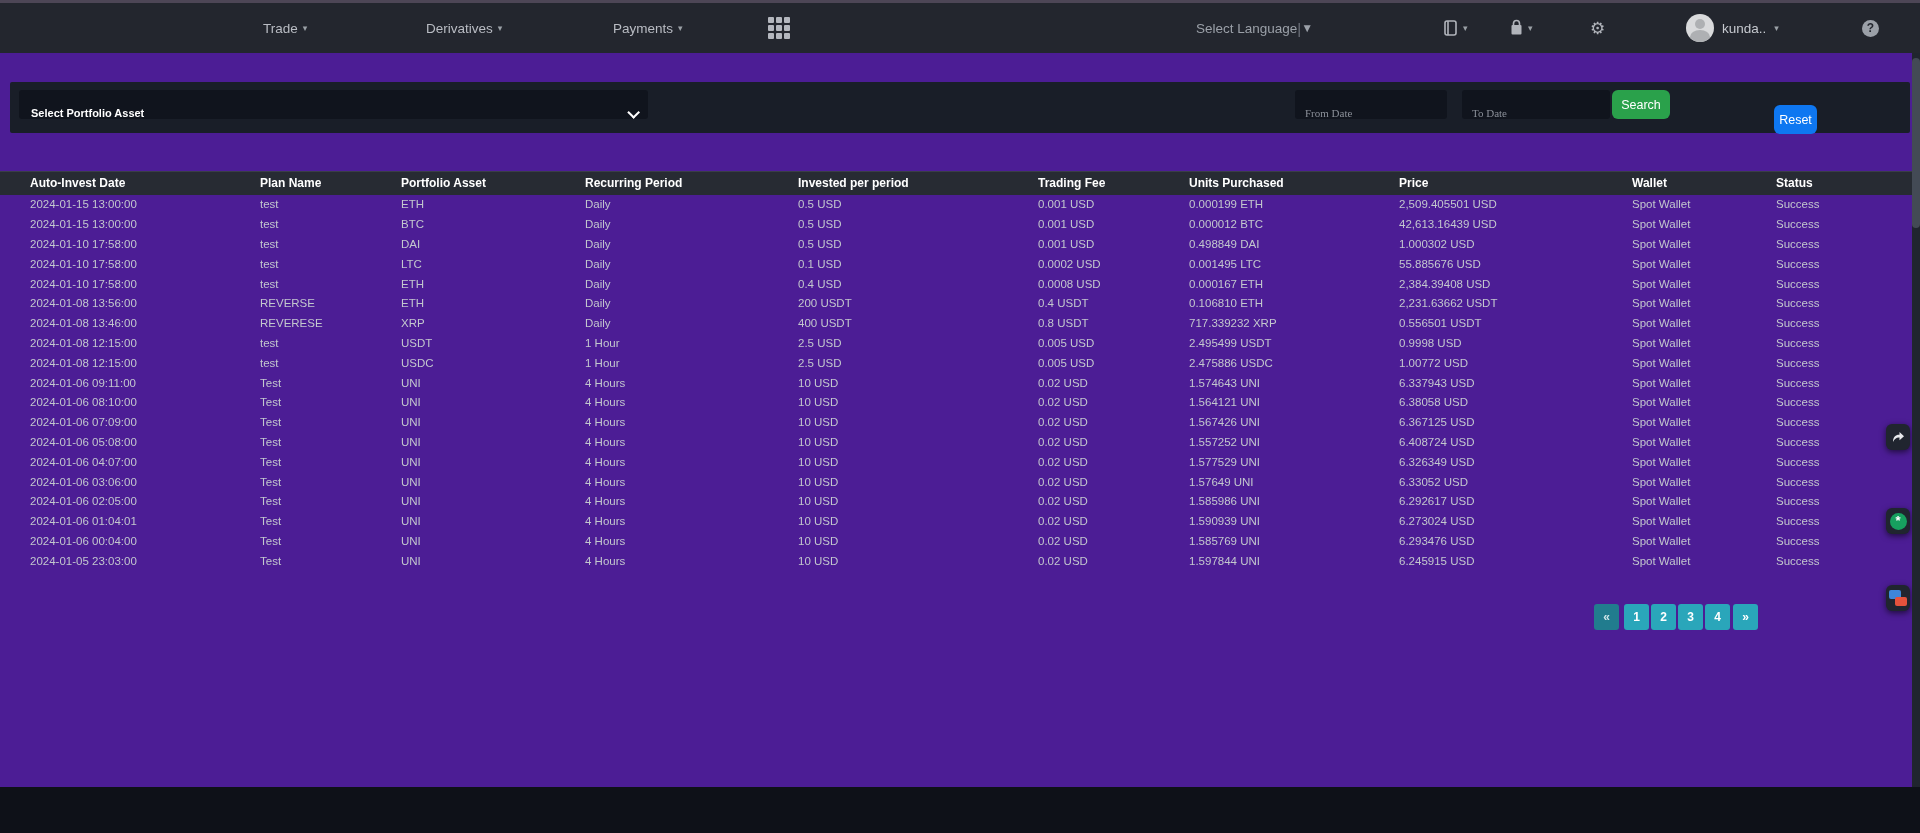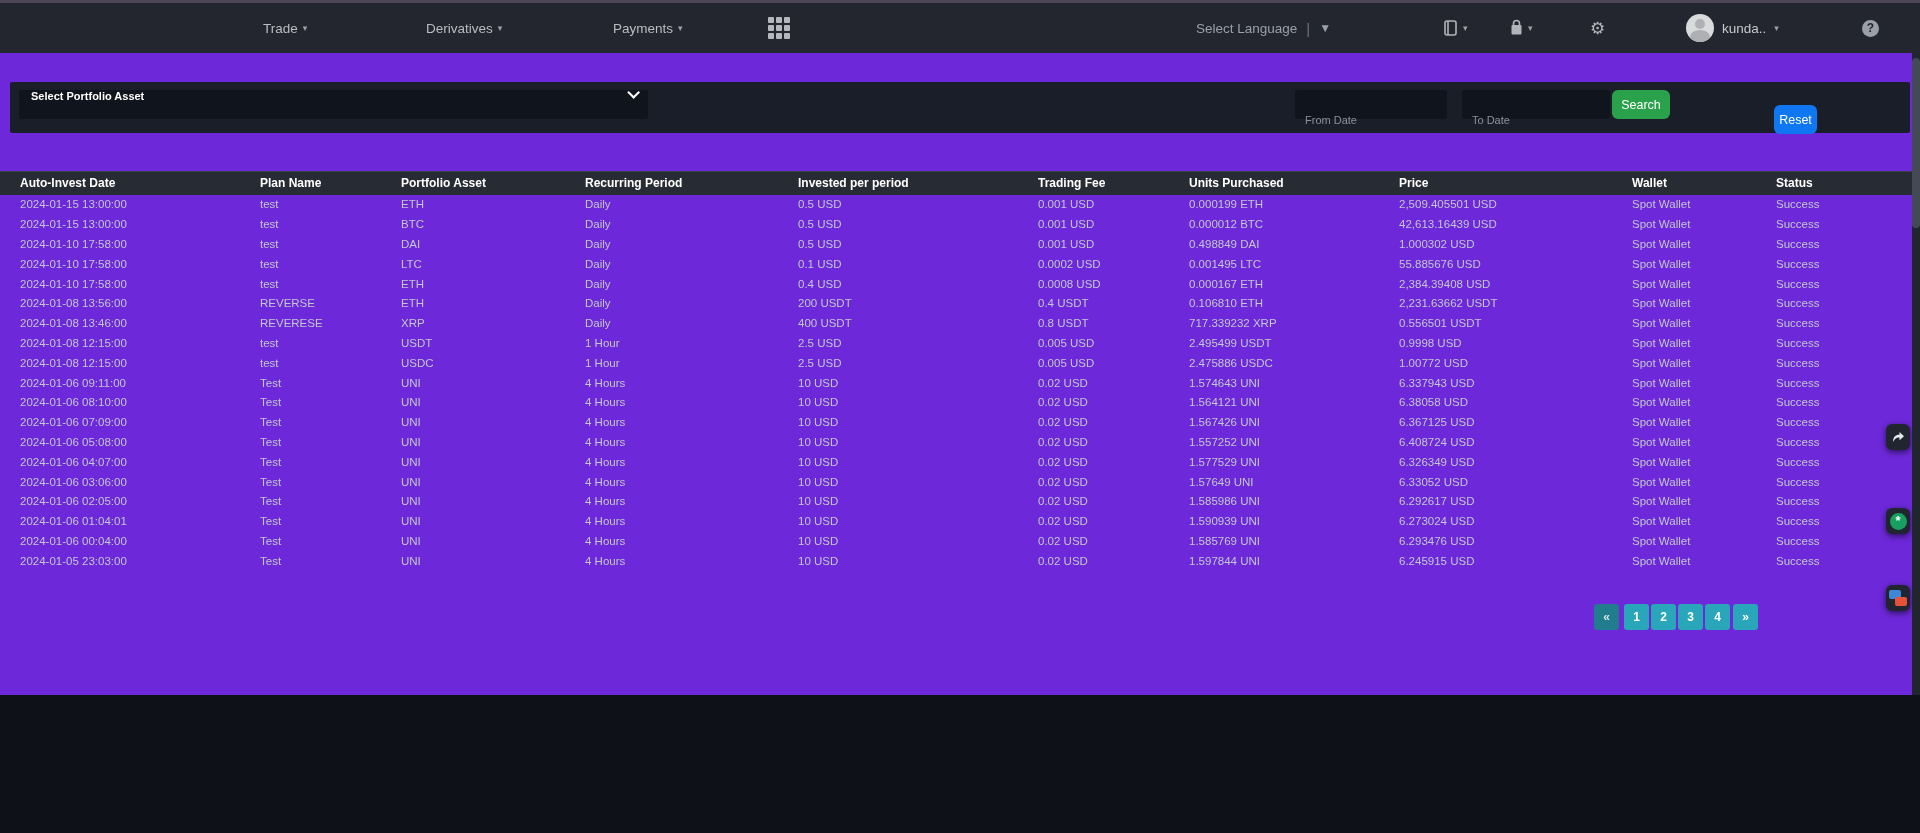--- a/index.html
+++ b/index.html
@@ -1,71 +1,71 @@
 <!DOCTYPE html>
 <html><head>
 <meta charset="utf-8">
 <style>
   * { margin:0; padding:0; box-sizing:border-box; }
   html,body { background:#0e1118; }
   body { font-family:"Liberation Sans", sans-serif; }
-  #app { position:relative; width:1920px; height:695px; background:#6d28d9; overflow:hidden; }
+  #app { position:relative; width:1920px; height:787px; background:#4c1d95; overflow:hidden; }
 
   
   .top-strip { position:absolute; left:0; top:0; width:1920px; height:3px; background:#4d4656; }
   .navbar { position:absolute; left:0; top:3px; width:1920px; height:50px; background:#23262e; }
   .nav-item { position:absolute; top:0; height:50px; display:flex; align-items:center; gap:5px;
               color:#b9bcc3; font-size:13.5px; cursor:pointer; }
   .caret { color:#9aa0a6; font-size:9px; line-height:1; }
   .nav-trade { left:263px; } .nav-deriv { left:426px; } .nav-pay { left:613px; }
   .grid-icon { position:absolute; left:768px; top:14px; width:22px; height:22px;
                display:grid; grid-template-columns:repeat(3,6px); grid-template-rows:repeat(3,6px); gap:2px; cursor:pointer; }
   .grid-icon span { background:#b4b7be; border-radius:1px; }
-  .lang-box { position:absolute; left:1196px; top:0; height:50px; display:flex; align-items:center; gap:9px;
+  .lang-box { position:absolute; left:1196px; top:0; height:50px; display:flex; align-items:center; 
               color:#9ba0a8; font-size:13.5px; cursor:pointer; }
   .lang-sep { color:#6d727a; font-size:15px; }
   .lang-tri { color:#9ba0a8; font-size:12px; }
   .icon-btn { position:absolute; top:0; height:50px; display:flex; align-items:center; gap:4px; cursor:pointer; color:#b1b4bb; }
   .ib-book { left:1443px; } .ib-bag { left:1509px; } .ib-gear { left:1590px; font-size:17px; }
   .ib-help { left:1862px; }
   .help-circle { width:17px; height:17px; border-radius:50%; background:#9ba0a8; color:#23262e;
                  font-size:12px; font-weight:bold; display:flex; align-items:center; justify-content:center; }
   .user-box { position:absolute; left:1686px; top:0; height:50px; display:flex; align-items:center; gap:8px;
               color:#c6c9cf; font-size:13.5px; cursor:pointer; }
   .avatar { width:28px; height:28px; border-radius:50%; background:#d9dadc; position:relative; overflow:hidden; }
   .avatar::before { content:""; position:absolute; left:9px; top:5px; width:10px; height:10px; border-radius:50%; background:#aeb0b3; }
   .avatar::after { content:""; position:absolute; left:4px; top:16px; width:20px; height:14px; border-radius:50% 50% 0 0; background:#aeb0b3; }
 
   
   .filter-bar { position:absolute; left:10px; top:82px; width:1900px; height:51px; background:#191e28; border-radius:2px; }
   .control { position:absolute; top:8px; height:29px; background:#10141d; border-radius:3px;
-             display:flex; align-items:flex-start; color:#fff; }
+             display:flex; align-items:flex-end; color:#fff; }
   .select-ctl { justify-content:space-between; padding:0 12px; font-size:11px; font-weight:bold; cursor:pointer; }
   .chev { width:9px; height:9px; border-right:2.5px solid #fff; border-bottom:2.5px solid #fff;
           transform:rotate(45deg) translateY(-3px); }
   .ctl-asset { left:9px; width:629px; }
   .ctl-period { left:648px; width:622px; }
   .date-input { padding:0 10px; font-size:11px; }
   .date-input input { background:transparent; border:none; outline:none; color:#d6d9de; font-size:11px; width:100%;
-                      font-family:Liberation Sans, sans-serif;margin-top:24px; }
+                      font-family:Liberation Serif, serif;margin-top:24px; }
   .date-input input::placeholder { color:#8b9099; }
   .ctl-from { left:1285px; width:152px; }
   .ctl-to { left:1452px; width:148px; }
   .btn { position:absolute; top:8px; height:29px; border:none; border-radius:6px; color:#fff;
          font-size:12.5px; font-family:"Liberation Sans", sans-serif; cursor:pointer; }
   .btn-search { left:1602px; width:58px; background:#2aa14b; }
   .btn-reset { left:1764px; width:43px; background:#0e77f1;margin-top:15px; }
 
   
   table.data { position:absolute; left:0; top:171px; width:1912px; border-collapse:collapse; table-layout:fixed; }
   table.data thead tr { height:23px; background:#272b33; border-top:1px solid #3a3e47; }
   table.data th { text-align:left; color:#fff; font-size:12px; font-weight:bold; white-space:nowrap; overflow:hidden; }
   table.data tbody tr { height:19.8px; }
   table.data td { color:#c3c7ce; font-size:11.5px; white-space:nowrap; overflow:hidden; }
-  table.data th:first-child, table.data td:first-child { padding-left:20px; }
+  table.data th:first-child, table.data td:first-child { padding-left:30px; }
 
   
   .pagination { position:absolute; left:1594px; top:604px; display:flex; gap:2px; }
   .page-btn { min-width:25px; height:26px; padding:0 6px; border:none; border-radius:3px; background:#2aa6ba;
               color:#fff; font-size:12px; font-weight:bold; font-family:"Liberation Sans", sans-serif;
               display:flex; align-items:center; justify-content:center; cursor:pointer; }
   .page-btn.disabled { background:#217c8e; color:#cfe6ea; margin-right:3px; }
   .page-btn.next { margin-left:1px; }
 
   

